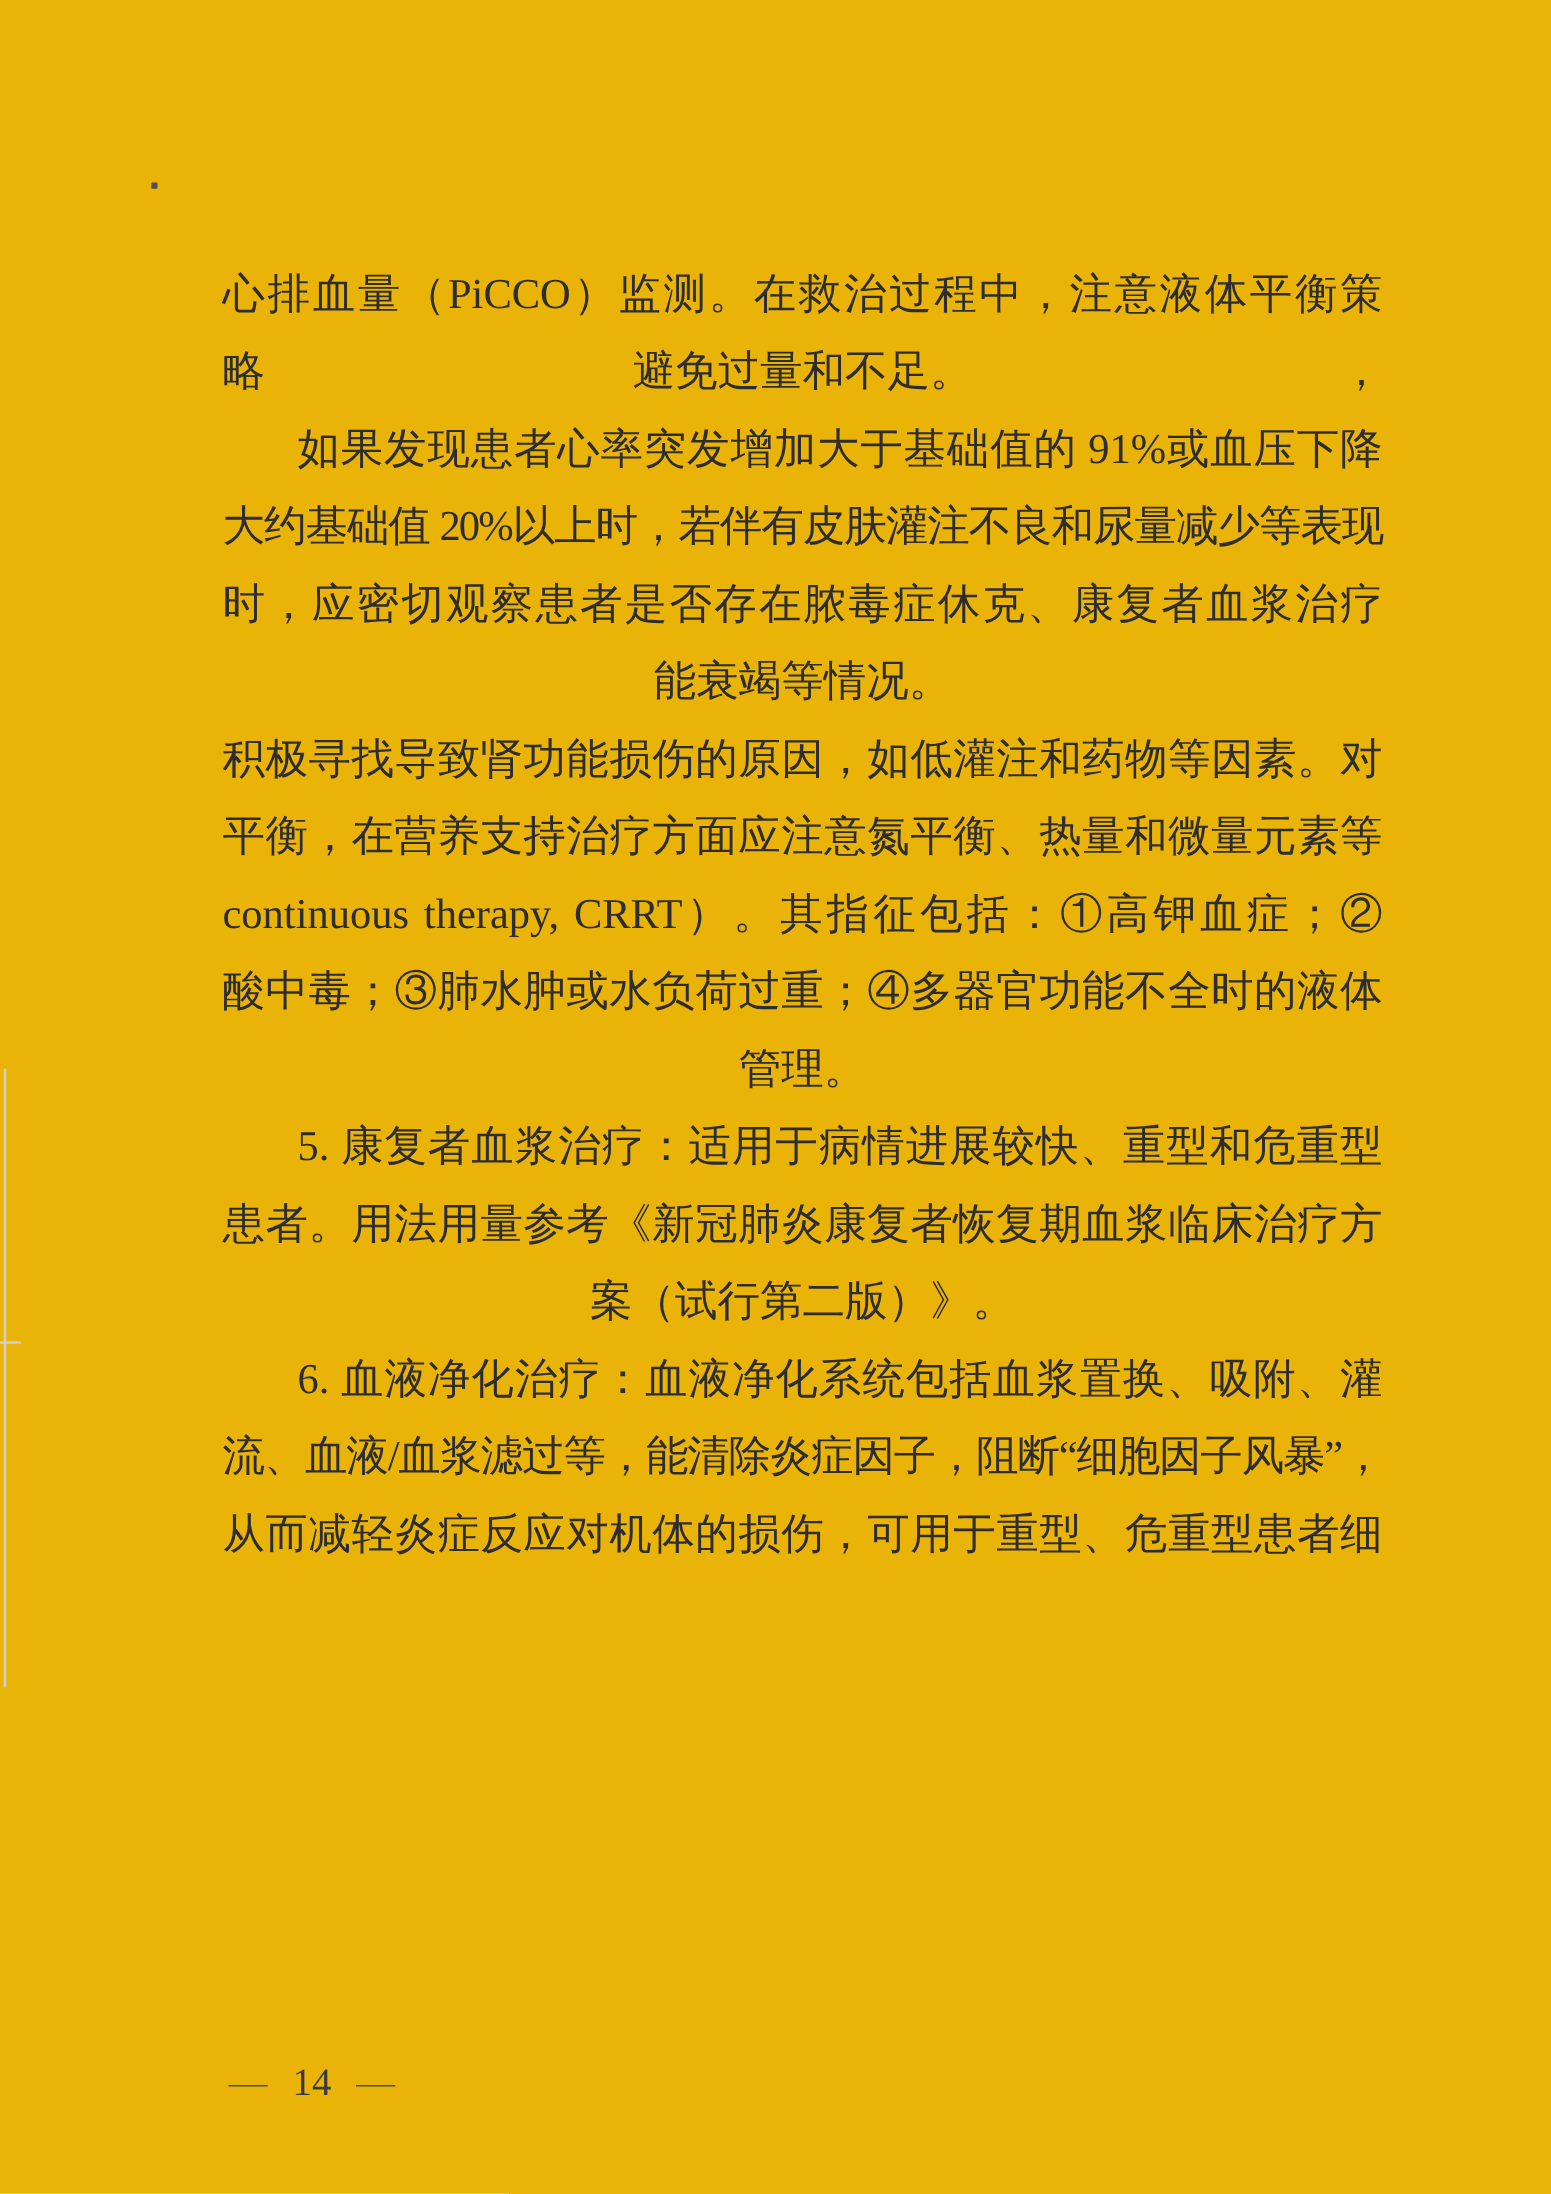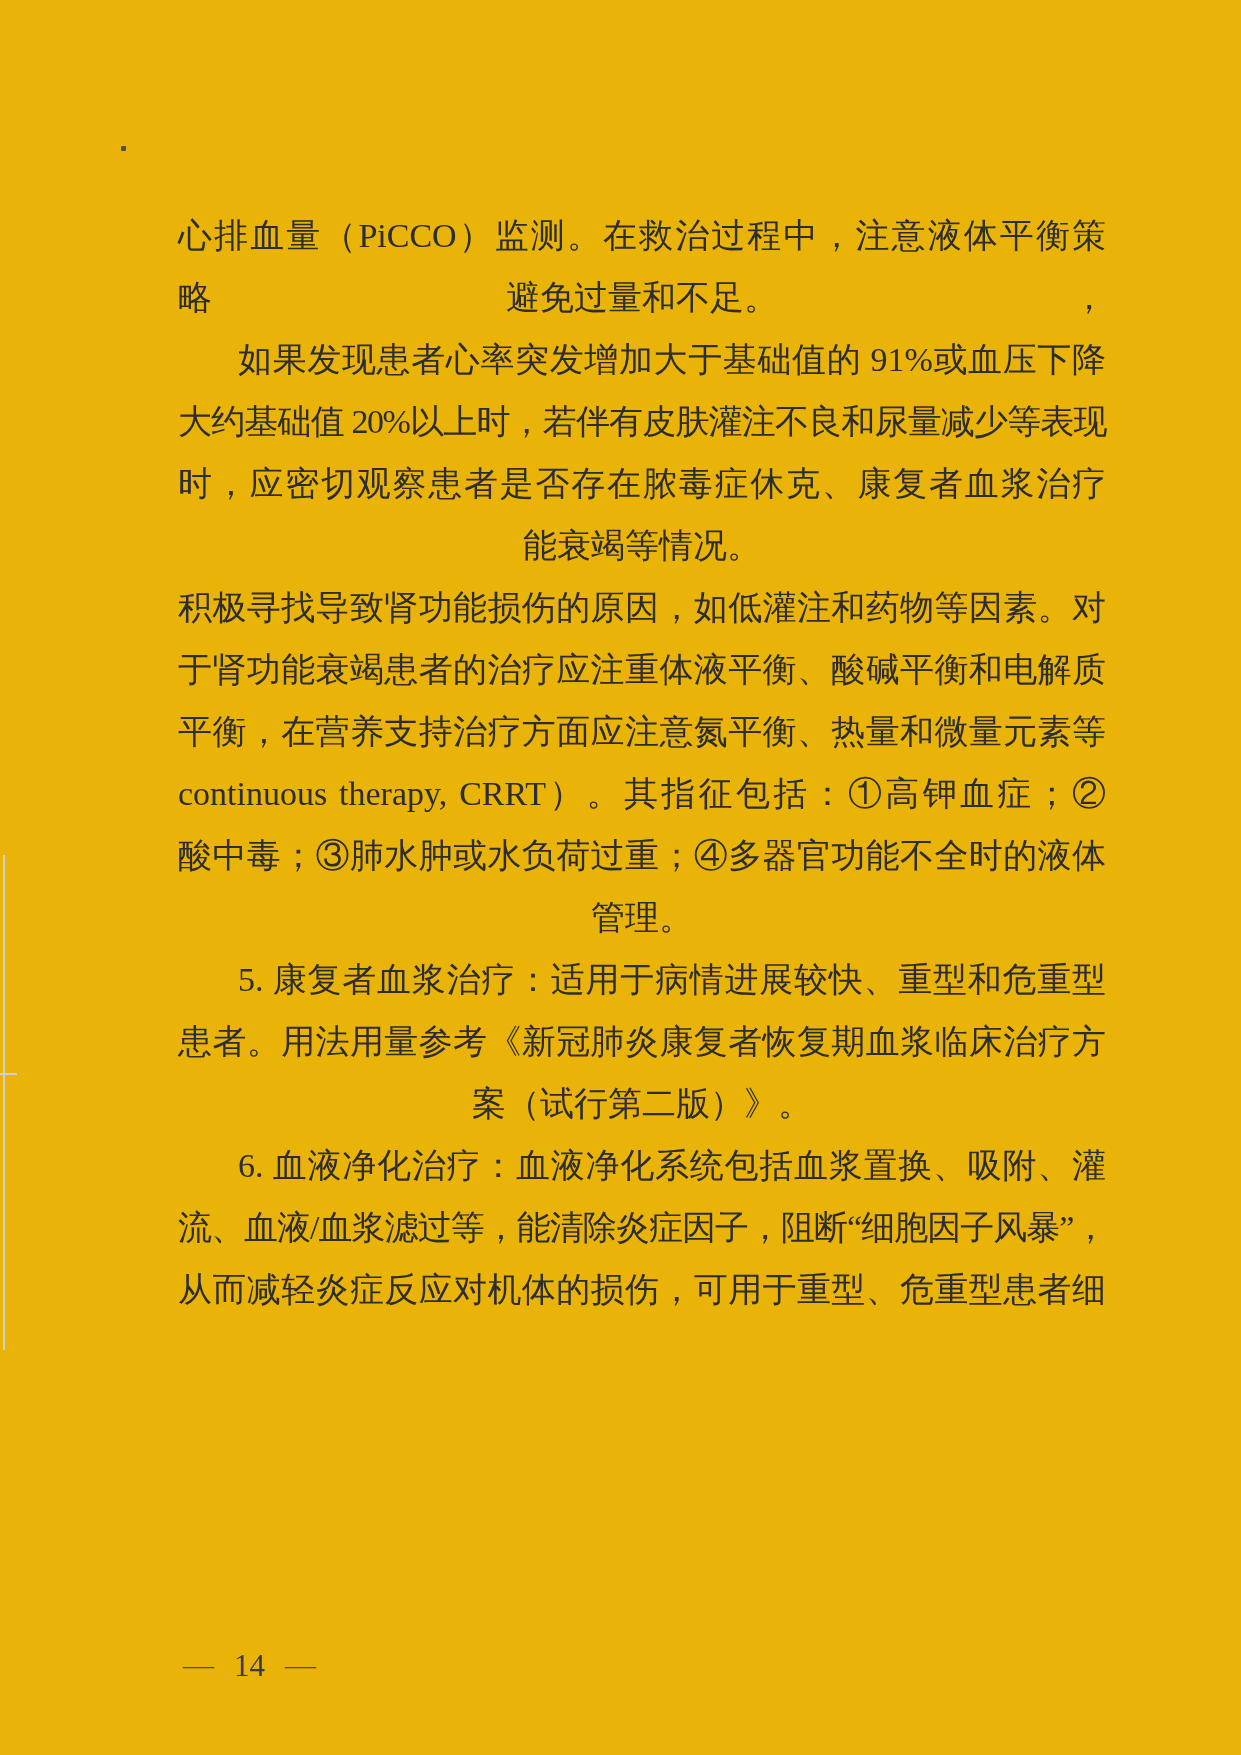--- a/index.html
+++ b/index.html
@@ -92,21 +92,20 @@
   <div class="speck"></div>
 
   <div class="text-block" id="text-block">
       <div class="line fill">心排血量（PiCCO）监测。在救治过程中，注意液体平衡策略，</div>
       <div class="line end">避免过量和不足。</div>
       <div class="line fill indent">如果发现患者心率突发增加大于基础值的 91%或血压下降</div>
       <div class="line fill tight">大约基础值 20%以上时，若伴有皮肤灌注不良和尿量减少等表现</div>
       <div class="line fill">时，应密切观察患者是否存在脓毒症休克、康复者血浆治疗</div>
       <div class="line end">能衰竭等情况。</div>
       <div class="line fill">积极寻找导致肾功能损伤的原因，如低灌注和药物等因素。对</div>
-      <div class="line fill">于肾功能衰竭患者的治疗应注重体液平衡、酸碱平衡和电解质</div>
       <div class="line fill">平衡，在营养支持治疗方面应注意氮平衡、热量和微量元素等</div>
       <div class="line fill">continuous therapy, CRRT）。其指征包括：①高钾血症；②</div>
       <div class="line fill">酸中毒；③肺水肿或水负荷过重；④多器官功能不全时的液体</div>
       <div class="line end">管理。</div>
       <div class="line fill indent">5. 康复者血浆治疗：适用于病情进展较快、重型和危重型</div>
       <div class="line fill">患者。用法用量参考《新冠肺炎康复者恢复期血浆临床治疗方</div>
       <div class="line end">案（试行第二版）》。</div>
       <div class="line fill indent">6. 血液净化治疗：血液净化系统包括血浆置换、吸附、灌</div>
       <div class="line fill tight">流、血液/血浆滤过等，能清除炎症因子，阻断“细胞因子风暴”，</div>
       <div class="line fill">从而减轻炎症反应对机体的损伤，可用于重型、危重型患者细</div>

